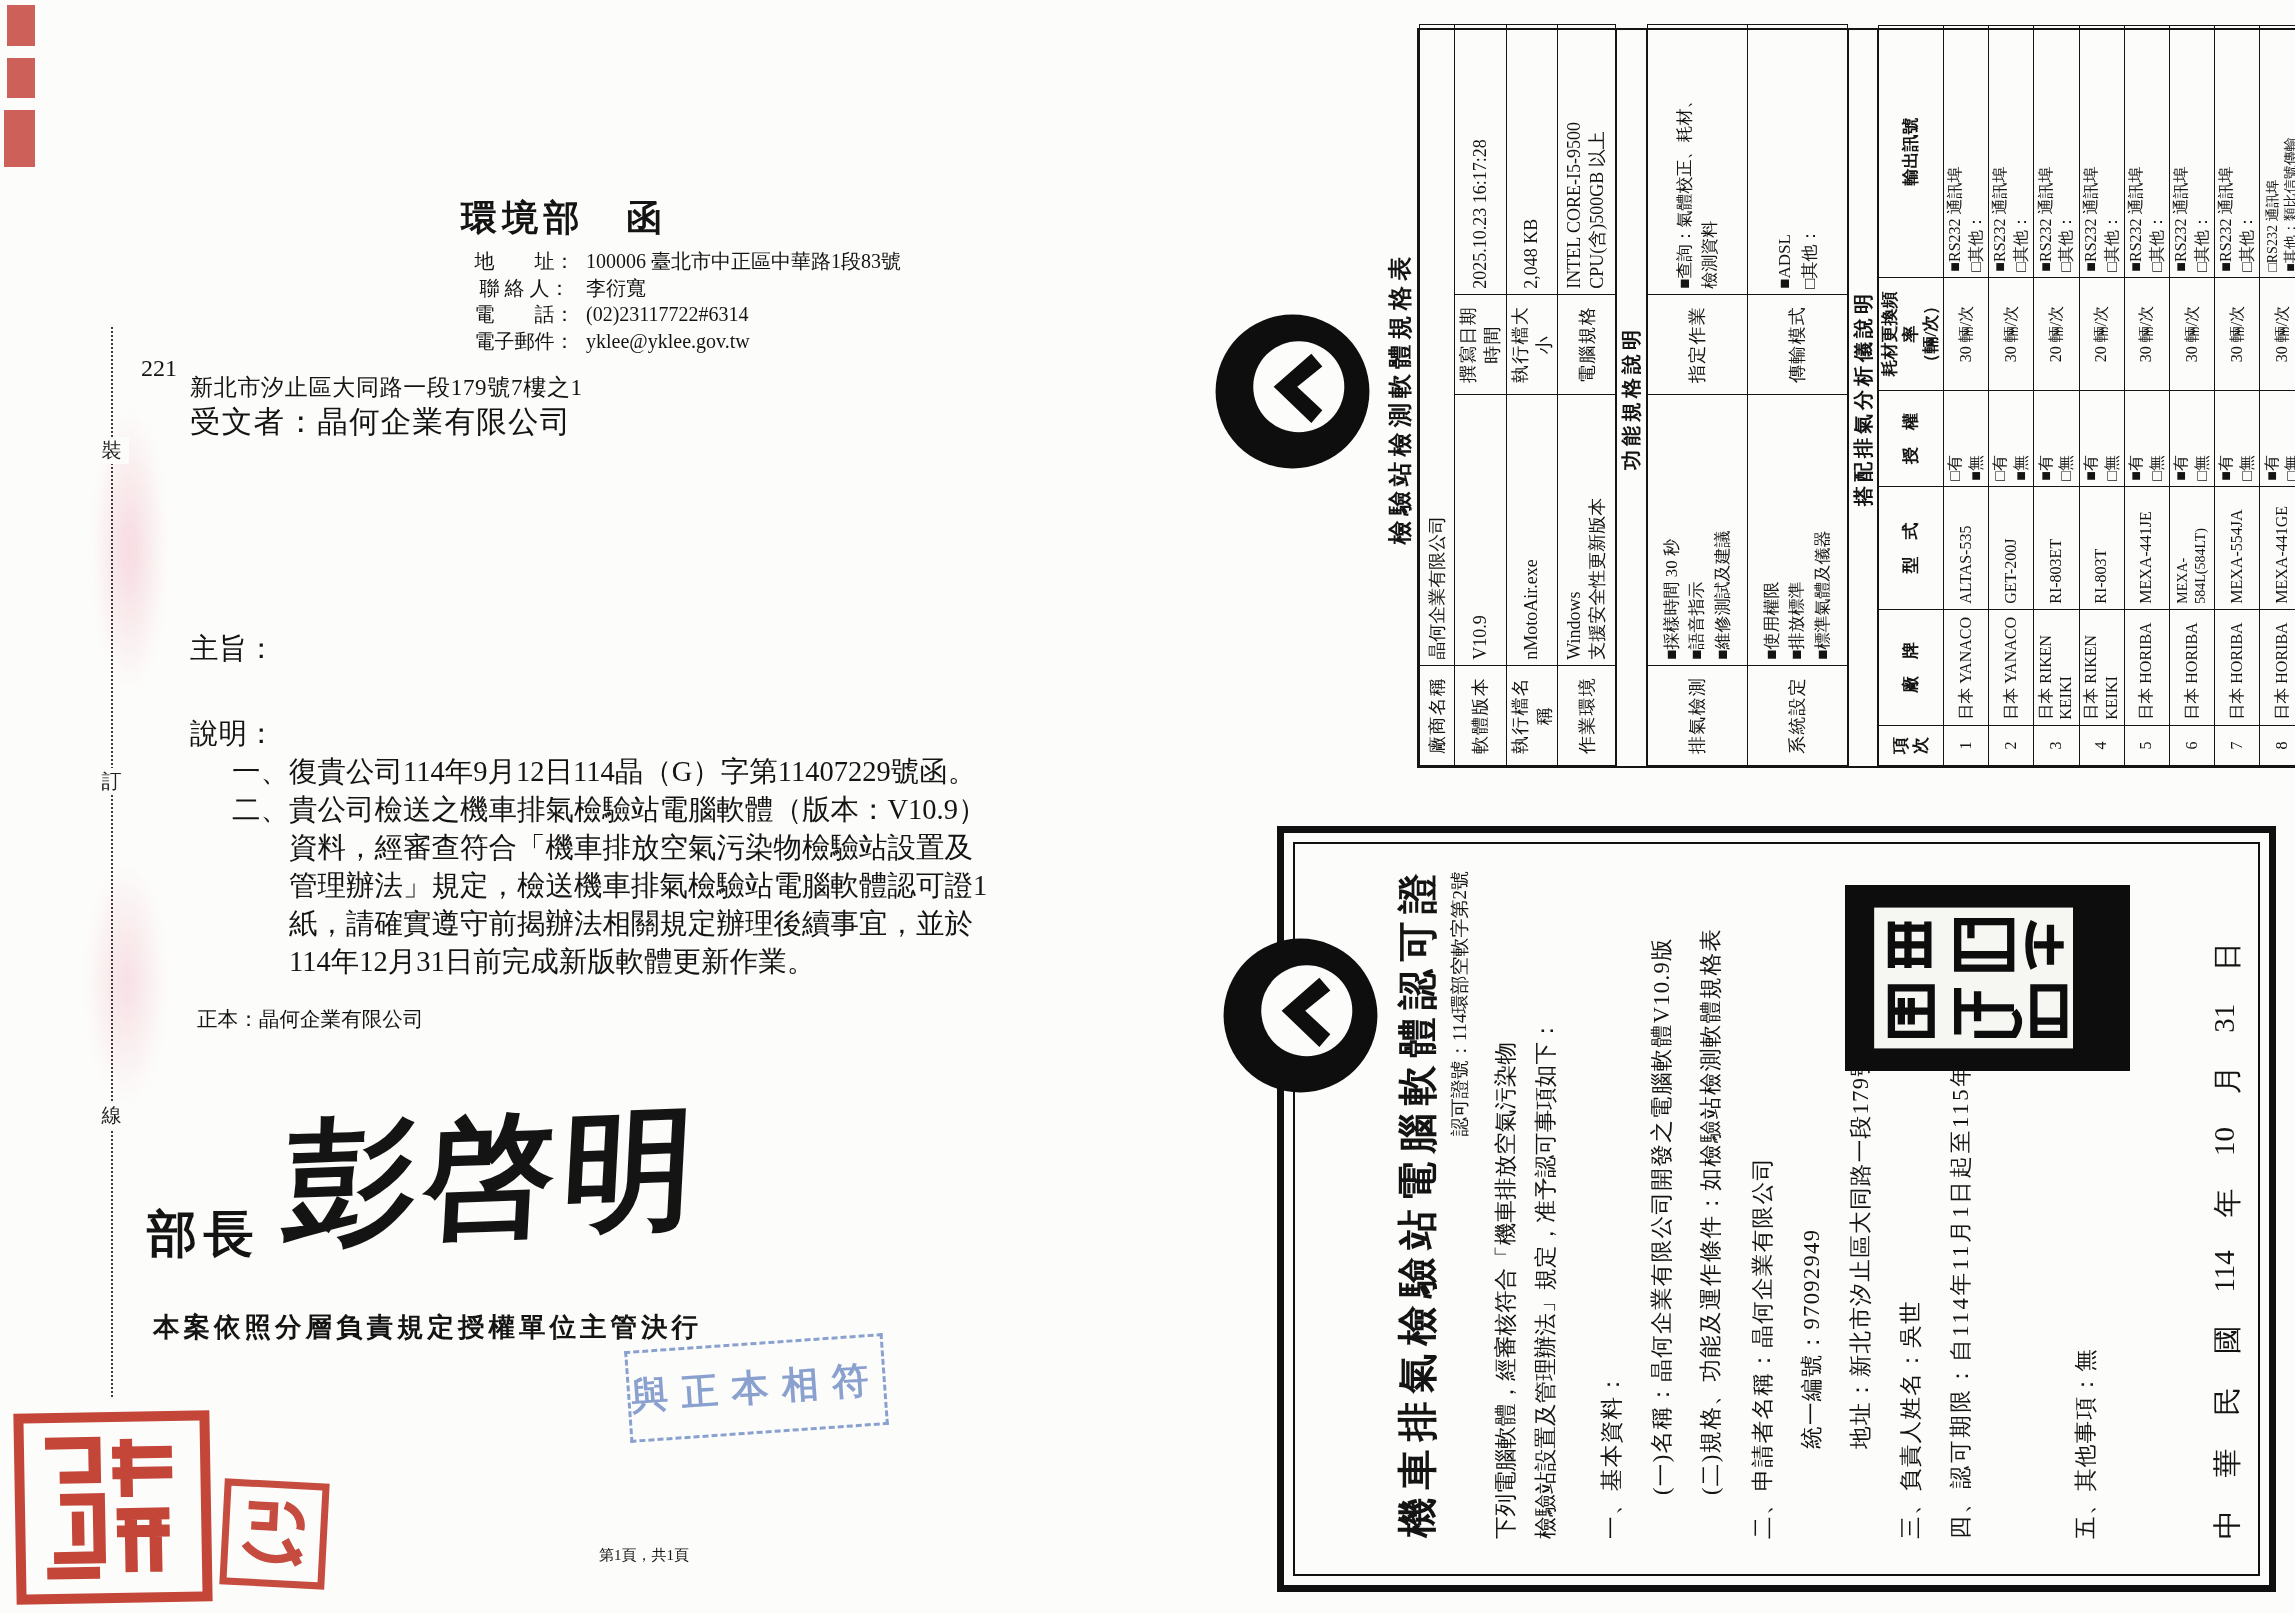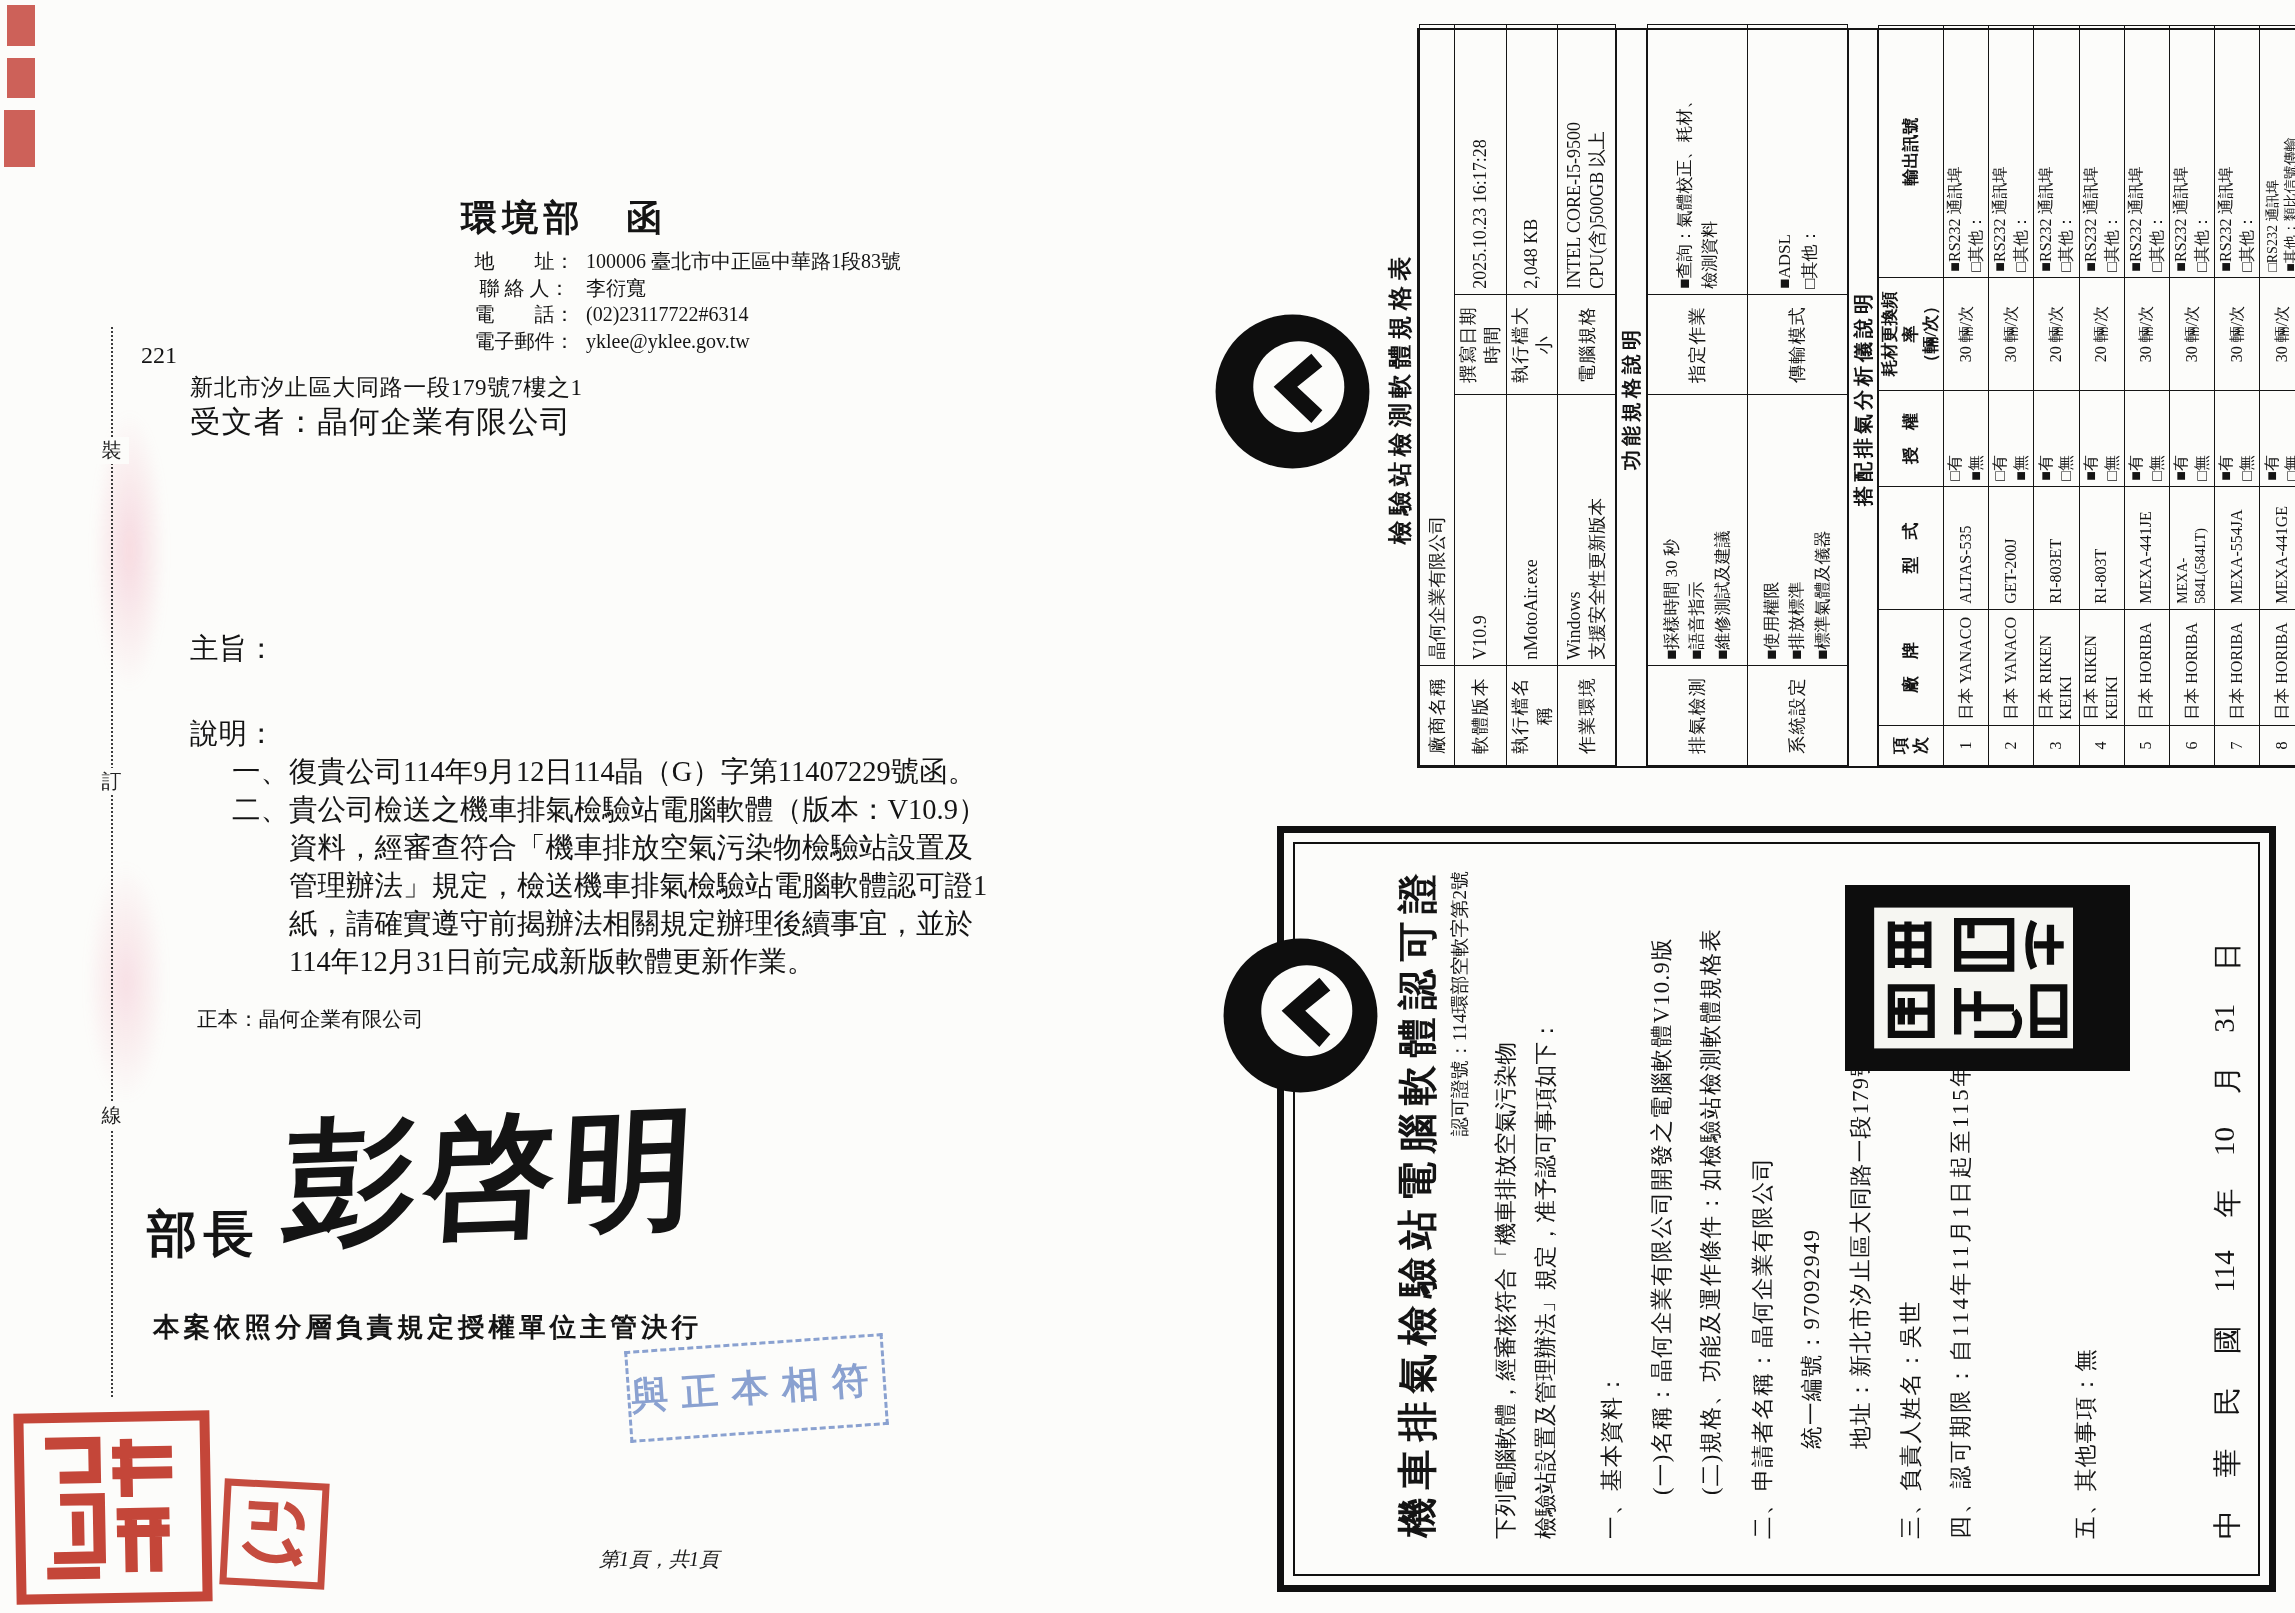--- a/index.html
+++ b/index.html
@@ -19,38 +19,38 @@
   .pink-smudge { border-radius:50%; filter:blur(4px); }
 
   
   .red-mark { background:#c4453c; opacity:.85; }
 
   
   .agency-title { left:461px; top:194px; font-size:36px; font-weight:600; letter-spacing:5.3px; }
   .contact { left:463px; top:248px; font-size:20px; line-height:26.5px;text-align:center; }
   .contact .row { display:flex; }
   .contact .lab { width:123px; }
-  .postal { left:141px; top:342px; font-size:24px; }
+  .postal { left:141px; top:355px; font-size:24px; }
   .raddr { left:190px; top:372px; font-size:23px; letter-spacing:0.7px; }
   .recipient { left:190px; top:402px; font-size:30.5px; letter-spacing:1.3px; }
   .meta { left:190px; top:457px; font-size:22.6px; line-height:31px; }
   .subject { left:190px; top:629px; font-size:28.5px; line-height:40px; display:flex; }
   .subject .lab { flex:0 0 auto; }
   .expl { left:190px; top:715px; font-size:28.5px; }
   .item { font-size:28.5px; line-height:38px; display:flex; }
   .item .lab { flex:0 0 auto; }
   .item1 { left:232px; top:753px; }
   .item2 { left:232px; top:791px; }
   .orig { left:197px; top:1005px; font-size:20.6px; }
   .cc { left:190px; top:1034px; font-size:20.6px; line-height:29px; display:flex; max-width:803px; }
   .signer-title { left:147px; top:1201px; font-size:50px; font-weight:700; letter-spacing:6.6px; }
   .signer-name { left:285px; top:1110px; font-size:131px; font-weight:900; letter-spacing:8px;
                  transform:rotate(-2deg) skewX(-5deg); line-height:1; }
   .auth-note { left:153px; top:1309px; font-size:26.5px; font-weight:700; letter-spacing:4px; }
-  .footer { left:599px; top:1546px; font-size:20px;font-style:italic; }
+  .footer { left:599px; top:1546px; font-size:15px; }
 
   
   .blue-stamp { left:627px; top:1342px; width:259px; height:92px;
     border:3.3px dashed #7e98cc; transform:rotate(-4deg);
     display:flex; align-items:center; justify-content:center;
     color:#7e98cc; font-size:37px; letter-spacing:13.3px; font-weight:600; opacity:.9; }
 
   
   .seal-large { left:14.6px; top:1412px; width:196px; height:191px; border:10.6px solid #c0392b;
     opacity:.93; transform:rotate(-1deg); }

